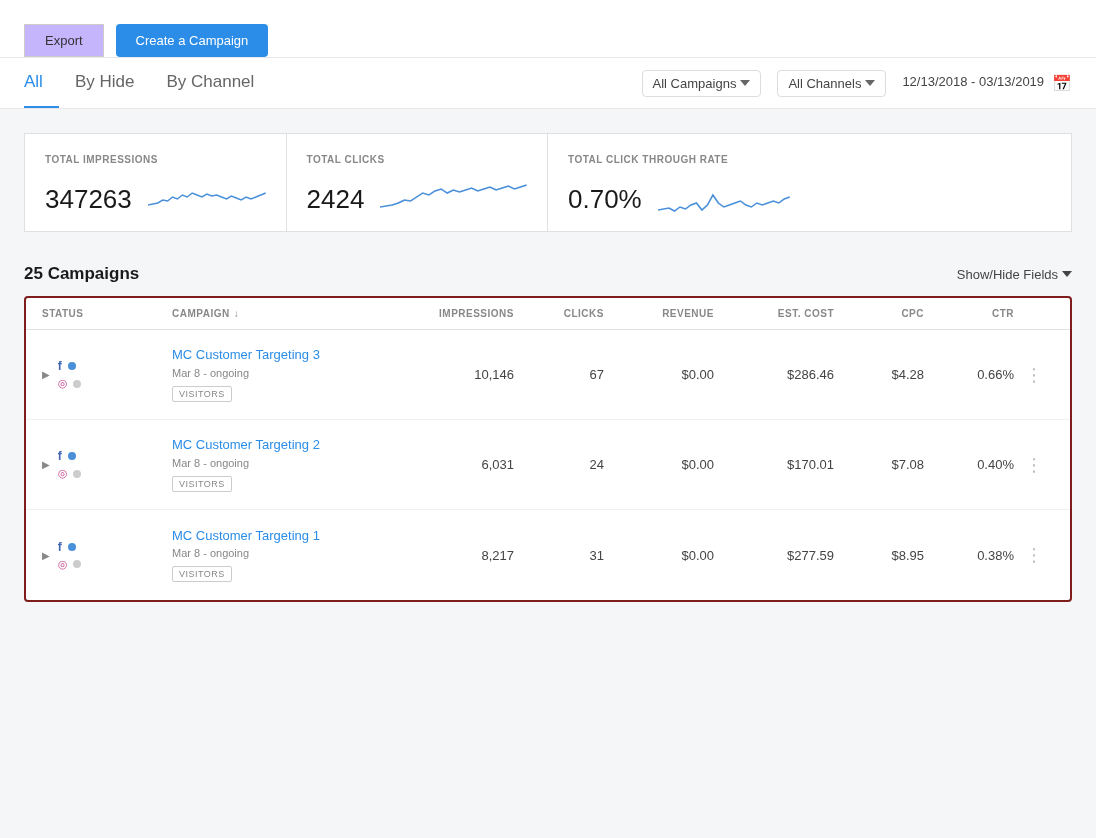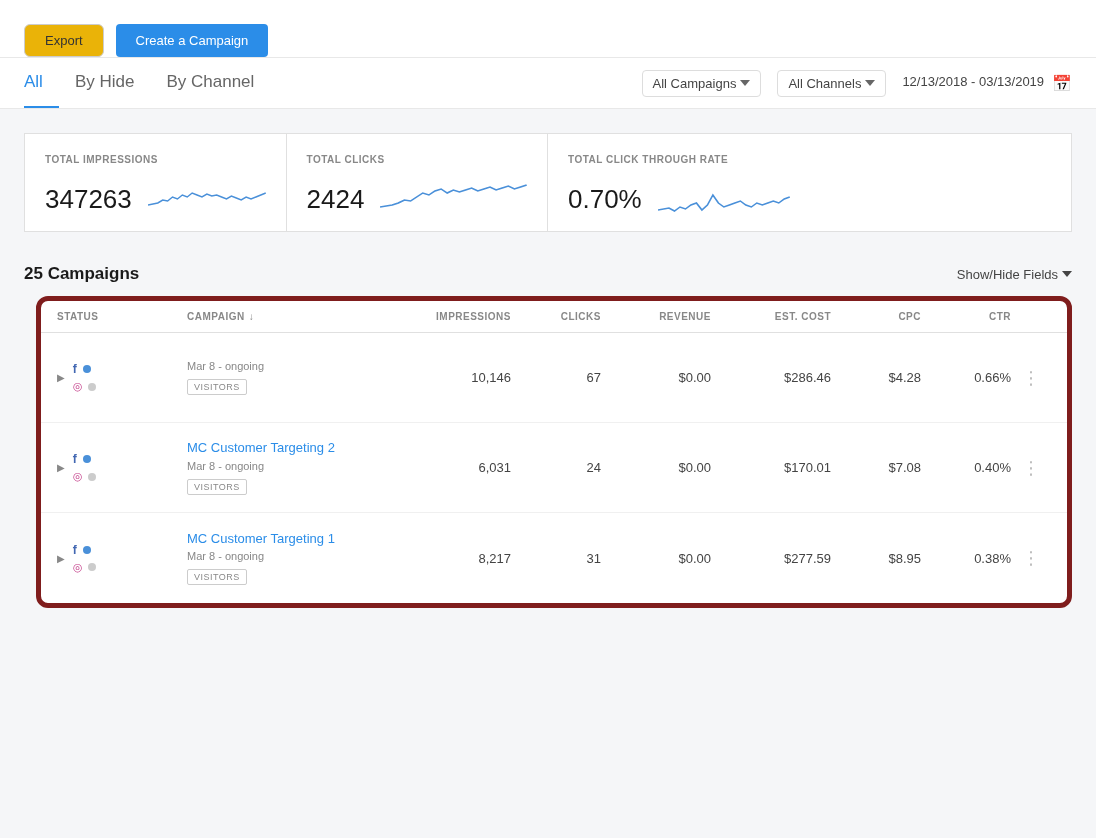--- a/index.html
+++ b/index.html
@@ -4,21 +4,21 @@
   <style>
     * { box-sizing: border-box; margin: 0; padding: 0; }
     body { font-family: -apple-system, BlinkMacSystemFont, 'Segoe UI', sans-serif; background: #f5f6f8; color: #333; font-size: 13px; }
     
     .page-wrapper { background: #f5f6f8; min-height: 838px; padding: 0; }
     
     
     .header { background: #fff; padding: 18px 24px 0 24px; border-bottom: 1px solid #e8e8e8; display: flex; align-items: flex-start; justify-content: space-between; }
     .page-title { font-size: 28px; font-weight: 700; color: #1a1a1a; padding-bottom: 16px; }
     .header-actions { display: flex; gap: 12px; padding-top: 6px; }
-    .btn-export { background: #eab308; border: 1.5px solid #ccc; color: #333; padding: 8px 20px; border-radius: 6px; font-size: 13px; cursor: pointer; }
+    .btn-export { background: #c4b5fd; border: 1.5px solid #ccc; color: #333; padding: 8px 20px; border-radius: 0; font-size: 13px; cursor: pointer; }
     .btn-create { background: #2b8de8; border: none; color: #fff; padding: 8px 20px; border-radius: 4px; font-size: 13px; cursor: pointer; font-weight: 500; }
     
     
     .toolbar { background: #fff; padding: 0 24px; display: flex; align-items: center; justify-content: space-between; border-bottom: 1px solid #e8e8e8; }
     .tabs { display: flex; gap: 0; }
     .tab { padding: 14px 16px; font-size: 17px; color: #666; cursor: pointer; border-bottom: 2px solid transparent; }
     .tab.active { color: #2b8de8; border-bottom: 2px solid #2b8de8; font-weight: 500; }
     .tab:first-child { padding-left: 0; }
     .filters { display: flex; align-items: center; gap: 16px; padding: 10px 0; }
     .filter-dropdown { display: flex; align-items: center; gap: 4px; font-size: 13px; color: #444; cursor: pointer; border: 1px solid #ddd; border-radius: 4px; padding: 5px 10px; background: #fff; }
@@ -35,21 +35,21 @@
     .stat-value { font-size: 26px; font-weight: 300; color: #1a1a1a; display: flex; align-items: flex-end; justify-content: space-between; }
     .stat-sparkline { flex: 1; margin-left: 16px; height: 40px; }
     
     
     .list-section { padding: 0 24px 24px; }
     .list-header { display: flex; align-items: center; justify-content: space-between; padding: 16px 0 12px; }
     .campaign-count { font-size: 17px; font-weight: 600; color: #1a1a1a; }
     .show-hide { font-size: 13px; color: #444; cursor: pointer; display: flex; align-items: center; gap: 4px; }
     
     
-    .table-wrapper { background: #fff; border: 5px solid #7f1d1d; border-radius: 12px; overflow: hidden; margin-left: 12px; }
+    .table-wrapper { background: #fff; border: 2px solid #7f1d1d; border-radius: 4px; overflow: hidden; }
     .table-head { display: grid; grid-template-columns: 130px 1fr 120px 90px 110px 120px 90px 90px 40px; padding: 10px 16px; border-bottom: 1px solid #e0e0e0; }
     .th { font-size: 10px; font-weight: 700; color: #888; letter-spacing: 0.5px; text-transform: uppercase; }
     .th.sortable { display: flex; align-items: center; gap: 4px; }
     .th.right { text-align: right; justify-content: flex-end; }
     
     .table-row { display: grid; grid-template-columns: 130px 1fr 120px 90px 110px 120px 90px 90px 40px; padding: 0 16px; border-bottom: 1px solid #f0f0f0; align-items: center; min-height: 90px; }
     .table-row:last-child { border-bottom: none; }
     
     .status-cell { display: flex; align-items: center; gap: 8px; }
     .expand-btn { color: #888; cursor: pointer; font-size: 10px; }
@@ -185,20 +185,21 @@
               <span class="channel-icon-f">f</span>
               <span class="channel-dot"></span>
             </div>
             <div class="channel-row">
               <span class="channel-icon-ig">◎</span>
               <span class="channel-dot grey"></span>
             </div>
           </div>
         </div>
         <div class="campaign-cell">
+          <div class="campaign-name">MC Customer Targeting 3</div>
           <div class="campaign-date">Mar 8 - ongoing</div>
           <span class="campaign-tag">VISITORS</span>
         </div>
         <div class="td">10,146</div>
         <div class="td">67</div>
         <div class="td">$0.00</div>
         <div class="td">$286.46</div>
         <div class="td">$4.28</div>
         <div class="td">0.66%</div>
         <div class="actions-btn">⋮</div>

